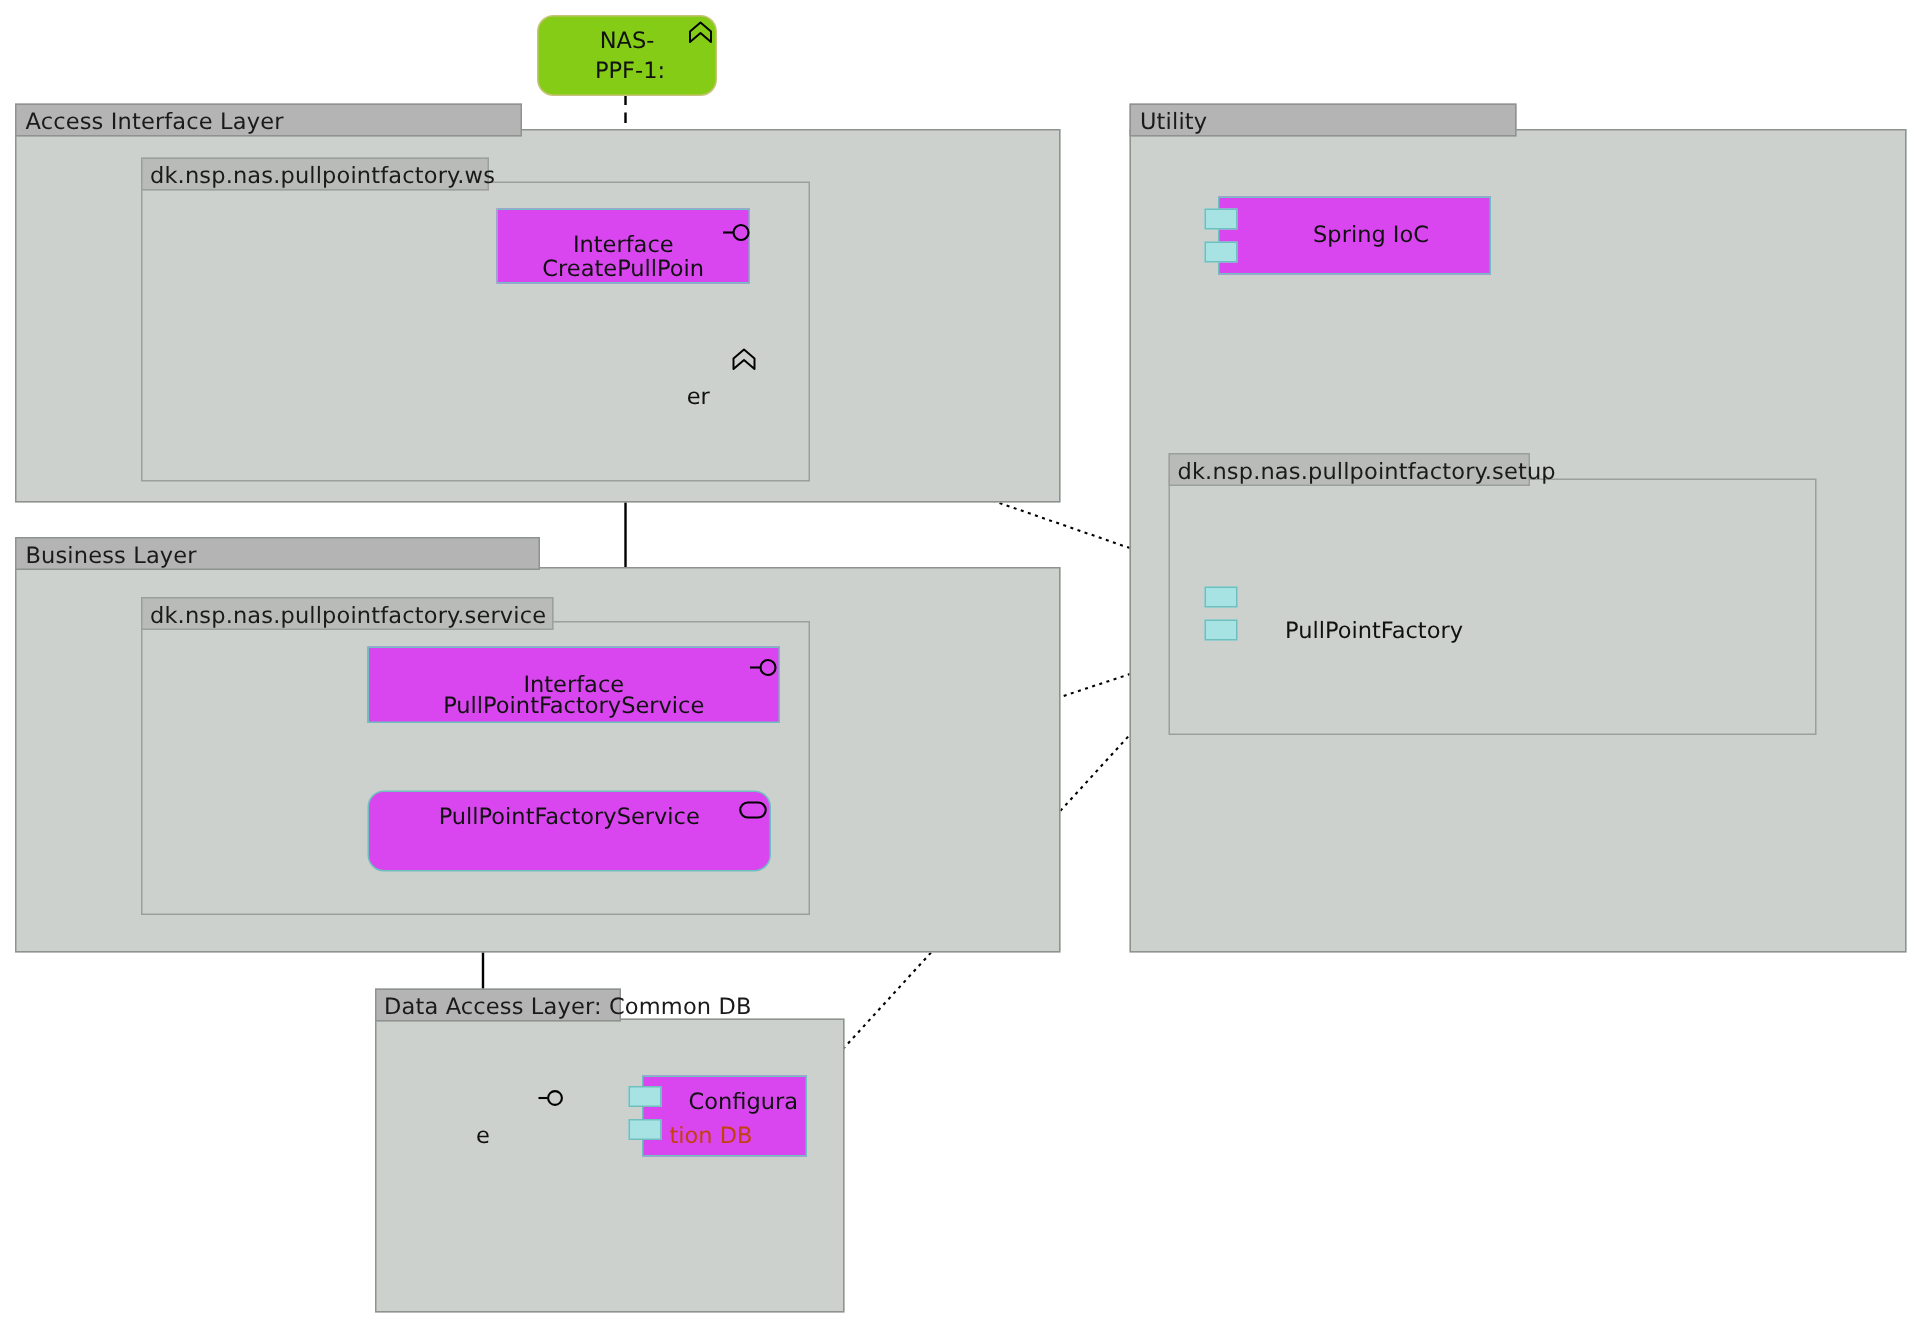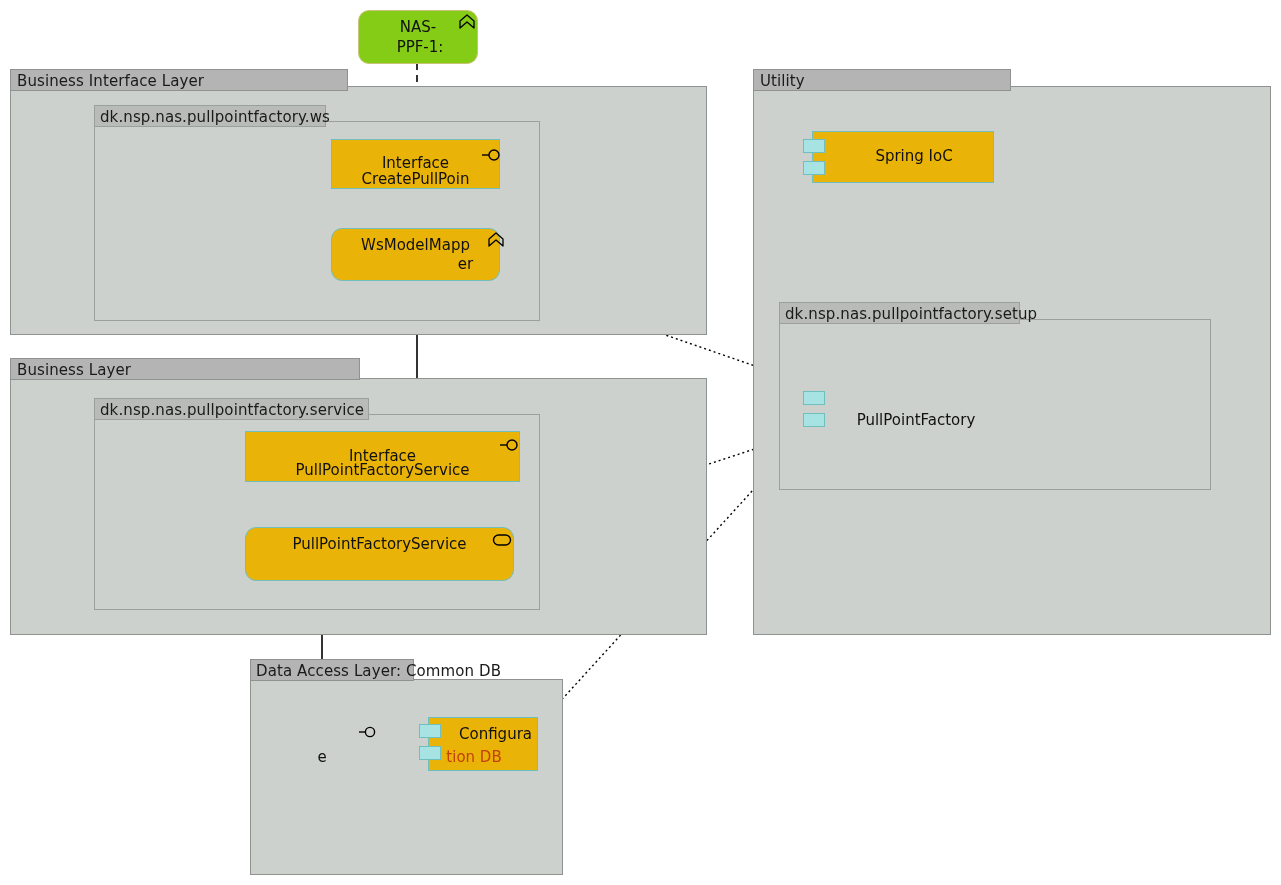--- a/index.html
+++ b/index.html
@@ -44,21 +44,21 @@
     position: absolute;
     font-size: 15px;
     color: #1a1a1a;
     white-space: nowrap;
     line-height: 1;
     letter-spacing: 0.1px;
   }
   
   .node {
     position: absolute;
-    background: #eab308;
+    background: #d946ef;
     border: 1px solid #6fbfbf;
     box-sizing: border-box;
     display: flex;
     align-items: center;
     justify-content: center;
     text-align: center;
     font-size: 15px;
     color: #111111;
     line-height: 1.32;
     padding: 0 6px;
@@ -117,38 +117,35 @@
 
     <line x1="806" y1="432" x2="555" y2="707" stroke="#000" stroke-width="1.4" stroke-dasharray="2,3"></line>
     <path d="M537,718 L552,699 L553,717 z" fill="#ffffff" stroke="#000" stroke-width="1.3"></path>
 
     <line x1="898" y1="182" x2="898" y2="368" stroke="#000" stroke-width="1.4" stroke-dasharray="2,3"></line>
     <path d="M889,368 L907,368 L898,383 z" fill="#ffffff" stroke="#000" stroke-width="1.3"></path>
   </svg>
 
   <div class="pkg" style="left:10px; top:86px; width:697px; height:249px;"></div>
   <div class="pkg-tab" style="left:10px; top:69px; width:338px;"></div>
-  <div class="pkg-label" style="left:17px; top:74px;">Business Interface Layer</div>
+  <div class="pkg-label" style="left:17px; top:74px;">Access Interface Layer</div>
 
   <div class="pkg inner" style="left:94px; top:121px; width:446px; height:200px;"></div>
   <div class="pkg-tab inner-tab" style="left:94px; top:105px; width:232px;"></div>
   <div class="pkg-label" style="left:100px; top:110px;">dk.nsp.nas.pullpointfactory.ws</div>
 
   <div class="node" style="left:331px; top:139px; width:169px; height:50px;">
     <span class="node-label">Interface</span>
   </div>
   <div class="node-label" style="position:absolute; left:331px; top:170px; width:169px; text-align:center; font-size:15px; color:#111;">CreatePullPoin</div>
   <svg class="icon" style="left:482px; top:147px;" width="24" height="16">
     <line x1="0" y1="8" x2="7" y2="8" stroke="#000" stroke-width="1.4"></line>
     <circle cx="12" cy="8" r="5" fill="none" stroke="#000" stroke-width="1.4"></circle>
   </svg>
 
-  <div class="node rounded top-align" style="left:331px; top:228px; width:169px; height:53px;">
-    <span class="node-label">WsModelMapp</span>
-  </div>
   <div class="node-label" style="position:absolute; left:331px; top:255px; width:197px; text-align:center; font-size:15px; color:#111;margin-left:36px;">er</div>
   <svg class="icon" style="left:487px; top:232px;" width="18" height="18">
     <path d="M2,14 L2,7 L9,1 L16,7 L16,14 L9,8 z" fill="none" stroke="#000" stroke-width="1.3" stroke-linejoin="round"></path>
   </svg>
 
   <div class="pkg" style="left:10px; top:378px; width:697px; height:257px;"></div>
   <div class="pkg-tab" style="left:10px; top:358px; width:350px;"></div>
   <div class="pkg-label" style="left:17px; top:363px;">Business Layer</div>
 
   <div class="pkg inner" style="left:94px; top:414px; width:446px; height:196px;"></div>

